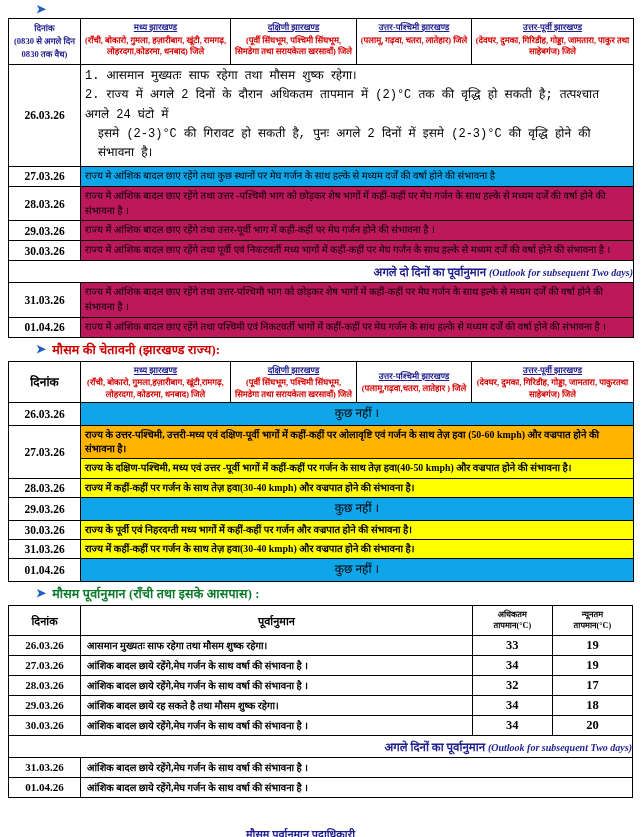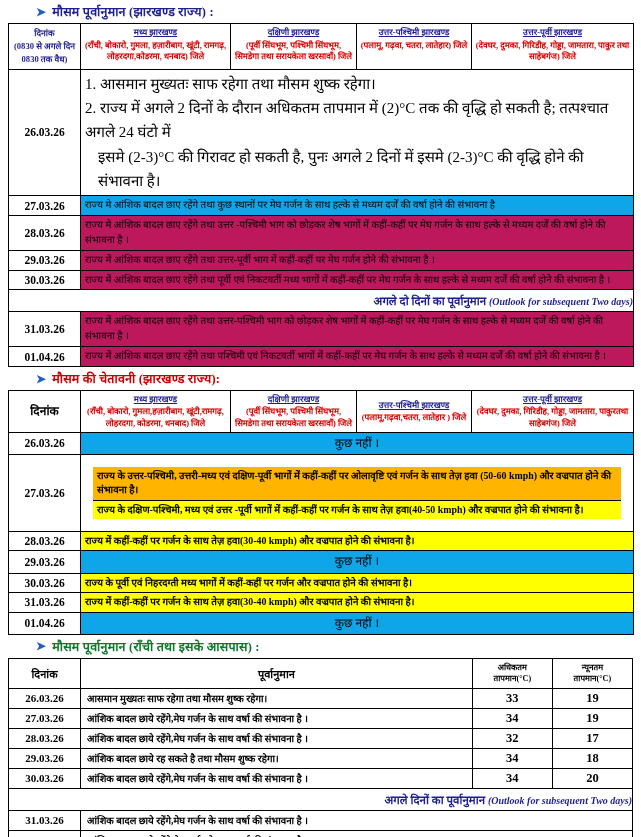--- a/index.html
+++ b/index.html
@@ -88,21 +88,22 @@
     color: #000;
     width: 72px;
   }
   .t1 .fc-cell {
     font-size: 9.9px;
     line-height: 1.5;
     padding: 2px 4px;
   }
   .t1 .fc-cell.first {
     line-height: 1.62;
-    font-size: 15px;
+    font-size: 12px;
+    font-family: Liberation Mono, monospace;
   }
   .t1 .fc-cell.first .ln2 { padding-left: 0; }
   .t1 .fc-cell.first .ln3 { padding-left: 13px; }
   .outlook-row td {
     text-align: right;
     padding: 3px 0;
   }
   .outlook-hd {
     color: #1f1f8f;
     font-weight: bold;
@@ -146,21 +147,21 @@
     font-size: 9.9px;
     line-height: 1.45;
     padding: 2px 4px;
     font-weight: bold;
   }
   .t2 .warn-cell.none {
     text-align: center;
     font-weight: normal;
     font-size: 12px;
   }
-  .t2 .split { padding: 12px; }
+  .t2 .split { padding: 0; }
   .t2 .split .sub {
     padding: 2px 4px;
     font-size: 9.9px;
     line-height: 1.45;
     font-weight: bold;
     border-bottom: 1px solid #000;
   }
   .t2 .split .sub:last-child { border-bottom: none; }
 
   
@@ -212,21 +213,20 @@
   }
   .footer .ln { display: block; margin-top: 28px; }
 </style>
 </head>
 <body>
 
 <div class="page">
 
   <div class="sec-head blue">
     <span class="arrow">➤</span>
-    <span>मौसम पूर्वानुमान  (झारखण्ड राज्य) :</span>
   </div>
 
   <table class="t1">
     <colgroup>
       <col style="width:72px">
         <col style="width:150px">
         <col style="width:126px">
         <col style="width:115px">
         <col style="width:162px">
     </colgroup>

